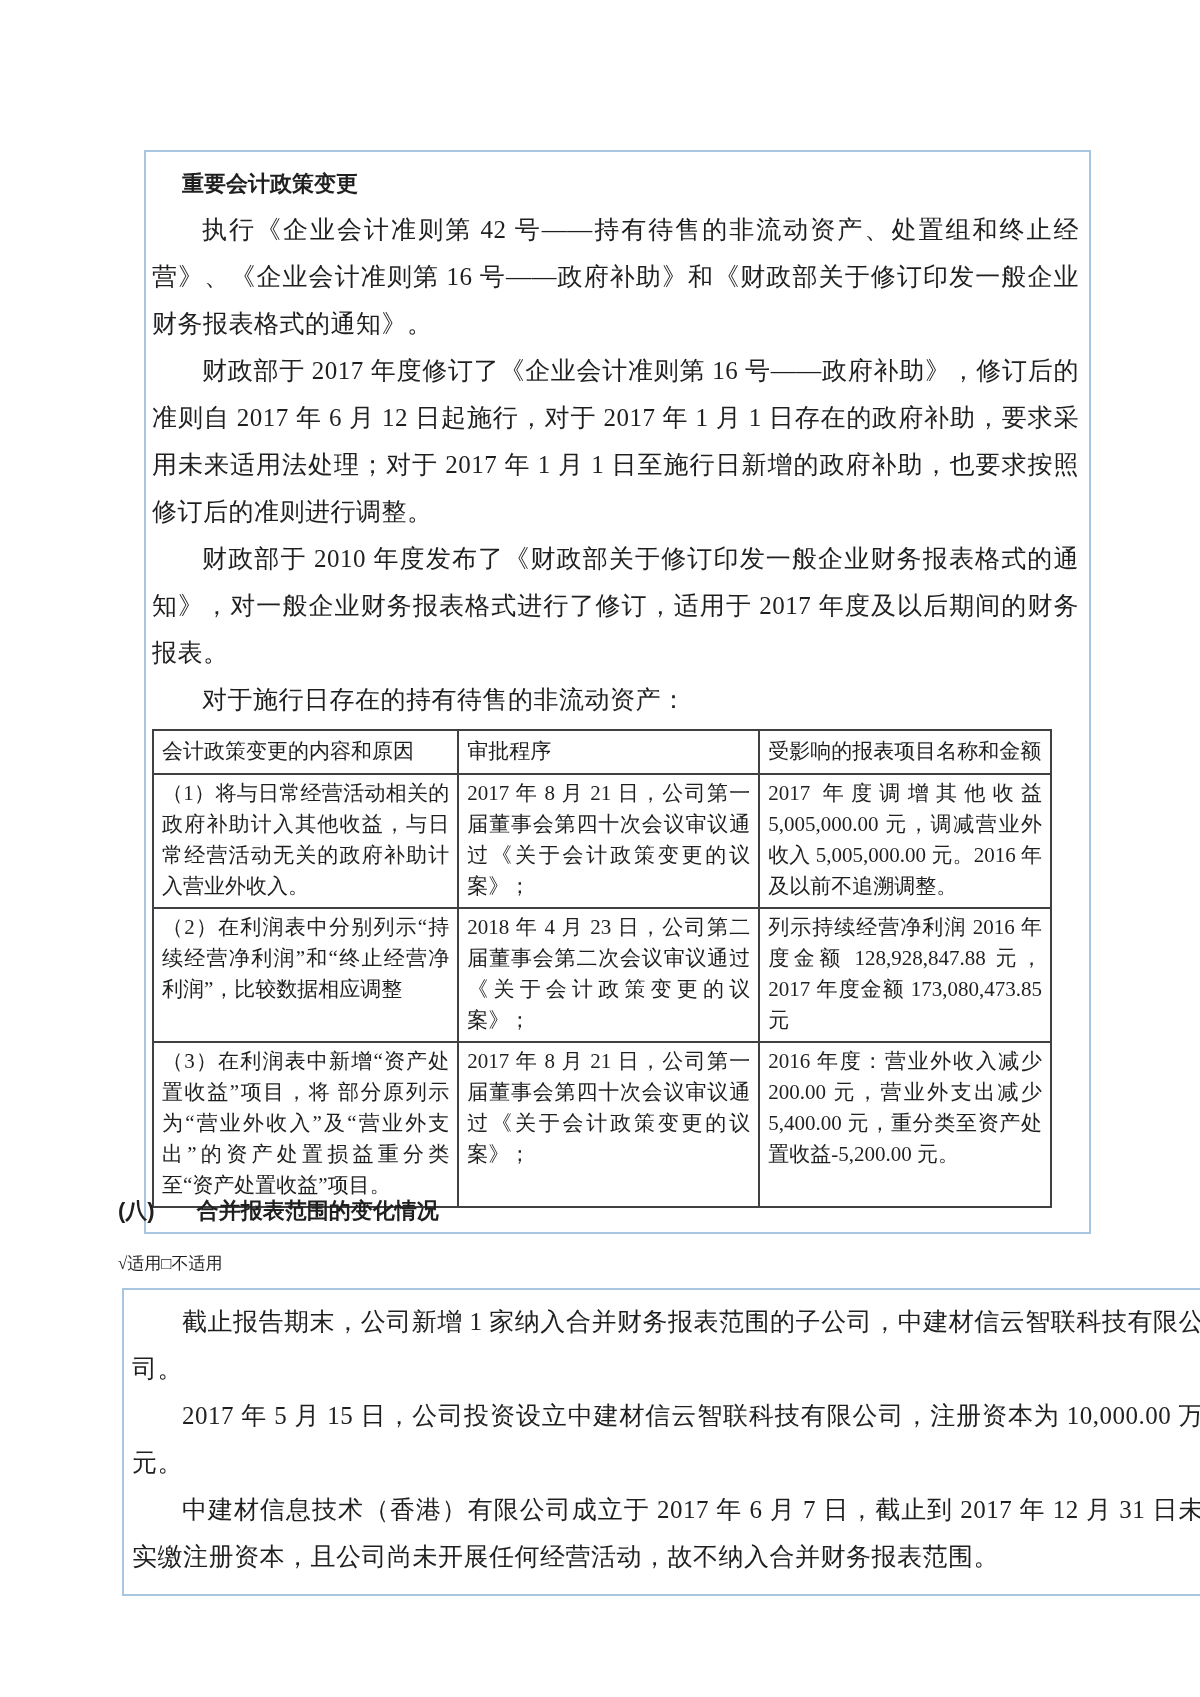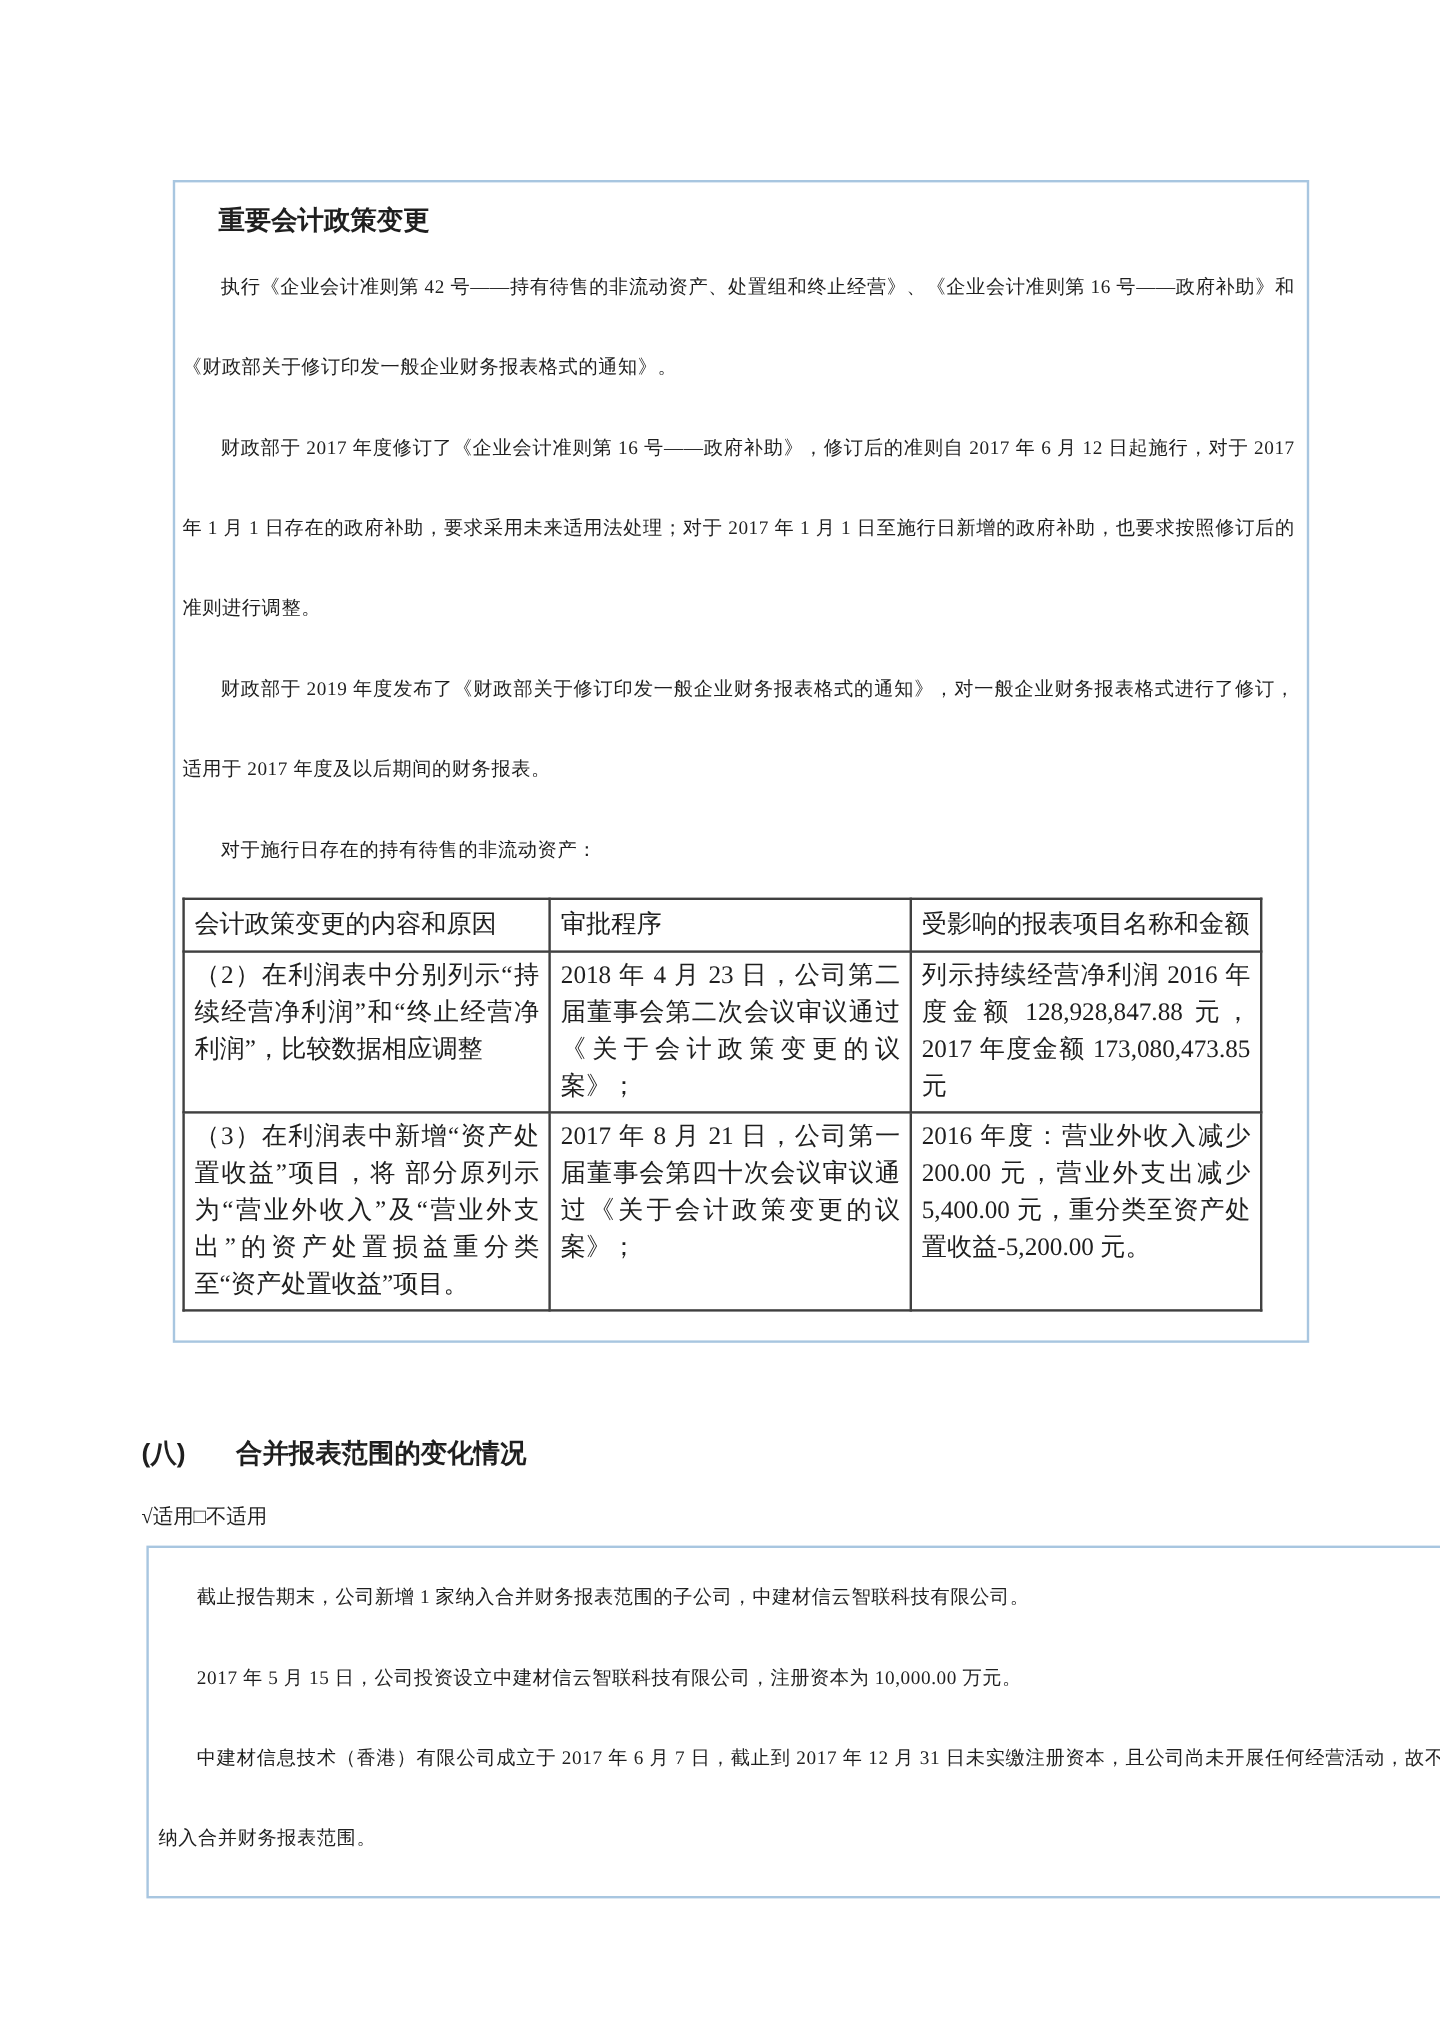--- a/index.html
+++ b/index.html
@@ -19,21 +19,21 @@
   #policy-box{
     left:144px;top:150px;width:947px;
     padding:10px 10px 24px 6px;
   }
   #policy-title{
     font-family:"Liberation Sans","DejaVu Sans",sans-serif;
     font-weight:bold;font-size:22px;line-height:44px;
     padding-left:30px;
   }
   .para{
-    margin:0;font-size:16px;line-height:67px;
+    margin:0;font-size:25px;line-height:47px;
     text-indent:2em;text-align:justify;
     letter-spacing:0.5px;
   }
   #policy-table{
     width:900px;margin-top:6px;
     border-collapse:collapse;table-layout:fixed;
     font-size:21px;
   }
   #policy-table th,#policy-table td{
     border:2px solid #404040;
@@ -61,40 +61,45 @@
 </head>
 <body>
 
 <div class="blue-box" id="policy-box">
   <div id="policy-title">重要会计政策变更</div>
 
   <div>
 
   <p class="para">执行《企业会计准则第 42 号——持有待售的非流动资产、处置组和终止经营》、《企业会计准则第 16 号——政府补助》和《财政部关于修订印发一般企业财务报表格式的通知》。</p>
       <p class="para">财政部于 2017 年度修订了《企业会计准则第 16 号——政府补助》，修订后的准则自 2017 年 6 月 12 日起施行，对于 2017 年 1 月 1 日存在的政府补助，要求采用未来适用法处理；对于 2017 年 1 月 1 日至施行日新增的政府补助，也要求按照修订后的准则进行调整。</p>
-      <p class="para">财政部于 2019 年度发布了《财政部关于修订印发一般企业财务报表格式的通知》，对一般企业财务报表格式进行了修订，适用于 2017 年度及以后期间的财务报表。</p>
+      <p class="para">财政部于 2010 年度发布了《财政部关于修订印发一般企业财务报表格式的通知》，对一般企业财务报表格式进行了修订，适用于 2017 年度及以后期间的财务报表。</p>
       <p class="para">对于施行日存在的持有待售的非流动资产：</p>
     </div>
 
   <table id="policy-table">
     <colgroup>
         <col style="width:34%">
         <col style="width:33.5%">
         <col style="width:32.5%">
       </colgroup>
     <thead>
       <tr>
 
       <th>会计政策变更的内容和原因</th>
           <th>审批程序</th>
           <th>受影响的报表项目名称和金额</th>
         </tr>
     </thead>
     <tbody>
 
+    <tr>
+          <td>（1）将与日常经营活动相关的政府补助计入其他收益，与日常经营活动无关的政府补助计入营业外收入。</td>
+          <td>2017 年 8 月 21 日，公司第一届董事会第四十次会议审议通过《关于会计政策变更的议案》；</td>
+          <td>2017 年度调增其他收益 5,005,000.00 元，调减营业外收入 5,005,000.00 元。2016 年及以前不追溯调整。</td>
+        </tr>
         <tr>
           <td>（2）在利润表中分别列示“持续经营净利润”和“终止经营净利润”，比较数据相应调整</td>
           <td>2018 年 4 月 23 日，公司第二届董事会第二次会议审议通过《关于会计政策变更的议案》；</td>
           <td>列示持续经营净利润 2016 年度金额 128,928,847.88 元，2017 年度金额 173,080,473.85 元</td>
         </tr>
         <tr>
           <td>（3）在利润表中新增“资产处置收益”项目，将 部分原列示为“营业外收入”及“营业外支出”的资产处置损益重分类至“资产处置收益”项目。</td>
           <td>2017 年 8 月 21 日，公司第一届董事会第四十次会议审议通过《关于会计政策变更的议案》；</td>
           <td>2016 年度：营业外收入减少 200.00 元，营业外支出减少 5,400.00 元，重分类至资产处置收益-5,200.00 元。</td>
         </tr>

